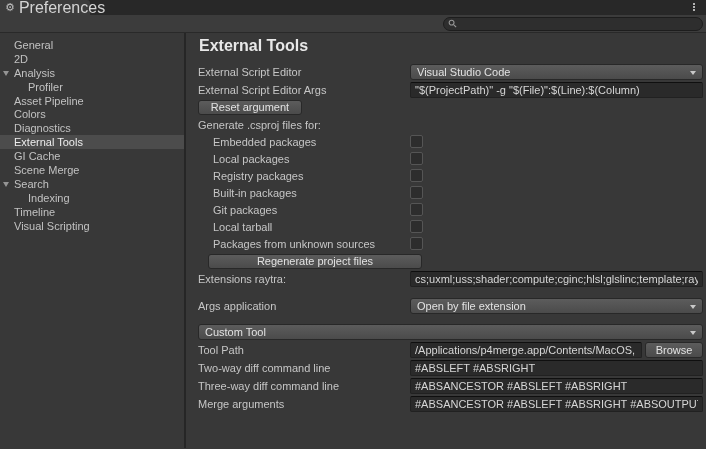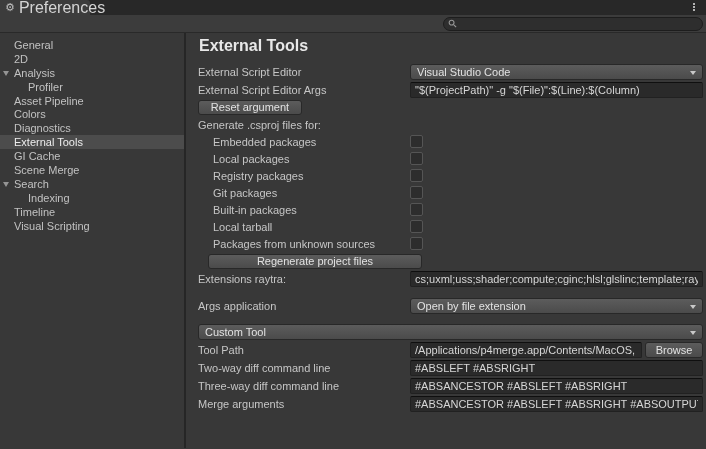--- a/index.html
+++ b/index.html
@@ -159,25 +159,25 @@
         </div>
         <div class="row row-sm">
           <span class="lbl ind">Local packages</span>
           <span class="checkbox"></span>
         </div>
         <div class="row row-sm">
           <span class="lbl ind">Registry packages</span>
           <span class="checkbox"></span>
         </div>
         <div class="row row-sm">
+          <span class="lbl ind">Built-in packages</span>
+          <span class="checkbox"></span>
+        </div>
+        <div class="row row-sm">
           <span class="lbl ind">Git packages</span>
-          <span class="checkbox"></span>
-        </div>
-        <div class="row row-sm">
-          <span class="lbl ind">Built-in packages</span>
           <span class="checkbox"></span>
         </div>
         <div class="row row-sm">
           <span class="lbl ind">Local tarball</span>
           <span class="checkbox"></span>
         </div>
         <div class="row row-sm">
           <span class="lbl ind">Packages from unknown sources</span>
           <span class="checkbox"></span>
         </div>

